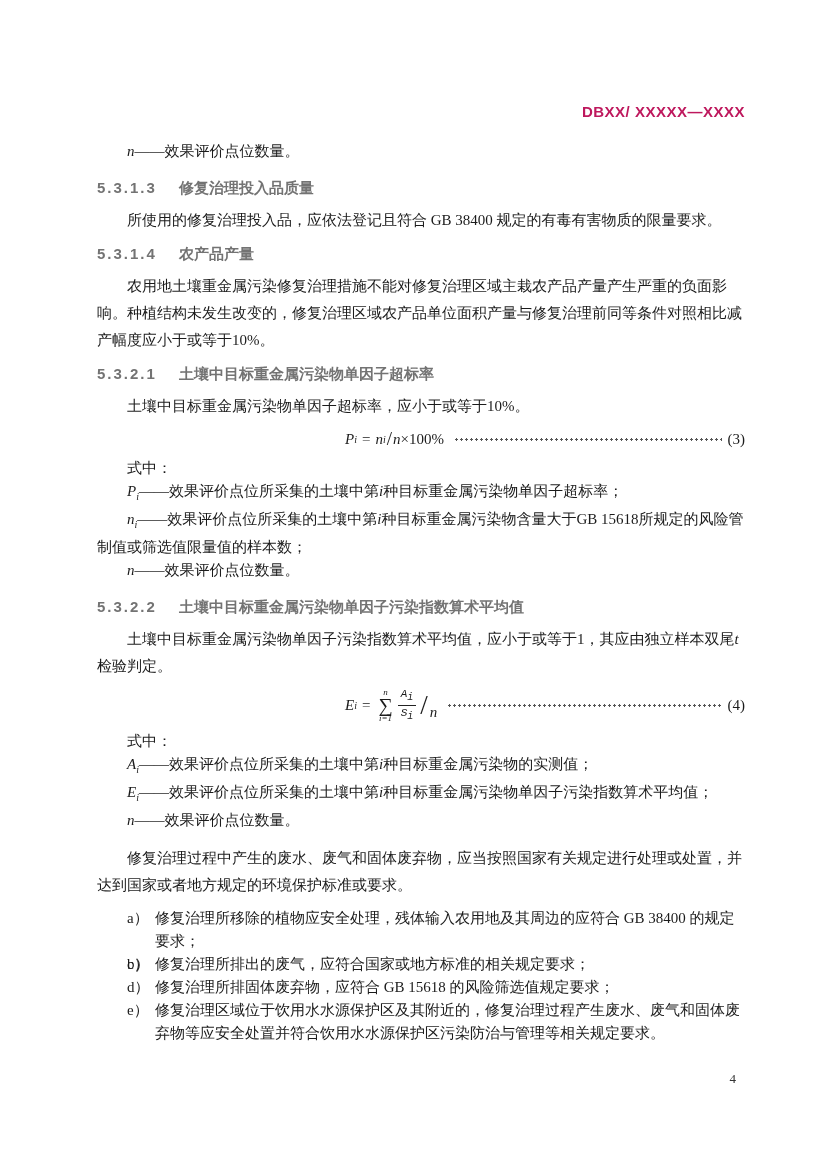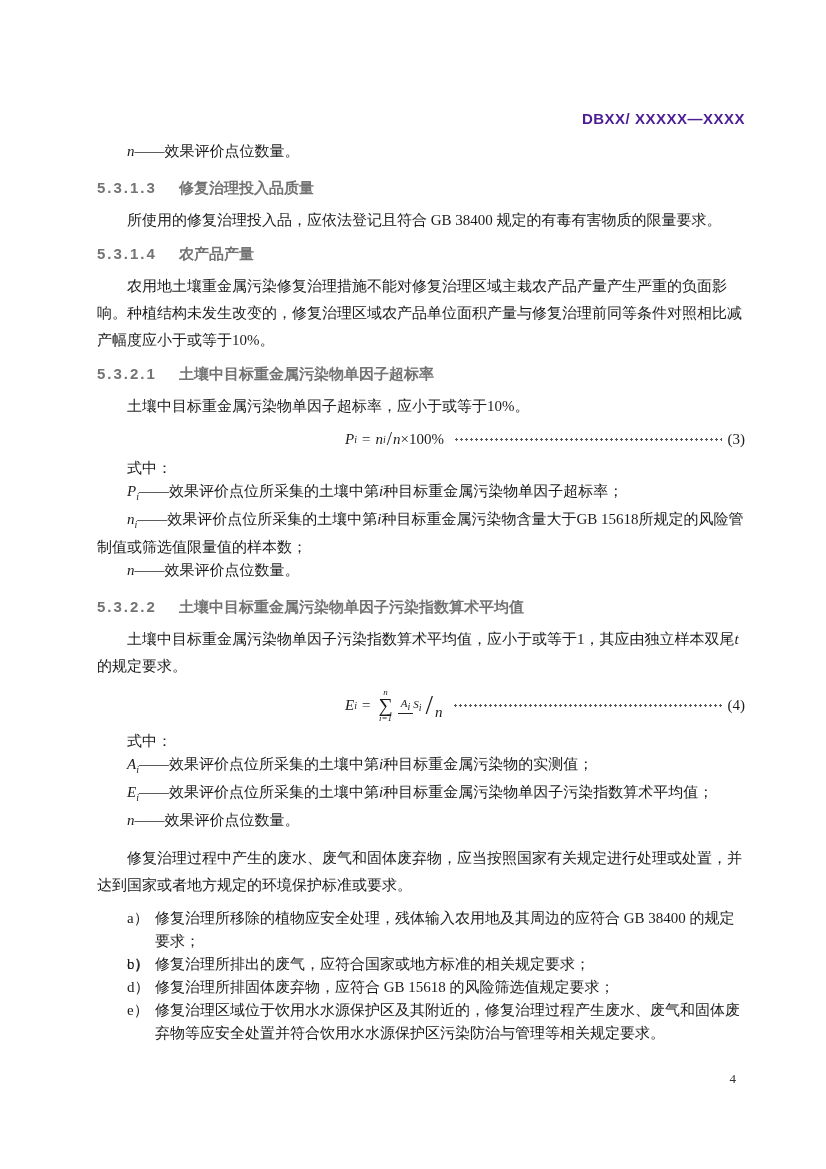--- a/index.html
+++ b/index.html
@@ -1,23 +1,23 @@
 <!DOCTYPE html>
 <html><head>
 <meta charset="utf-8">
 <style>
   html,body { margin:0; padding:0; background:#fff; }
   .page {
     position:relative; width:826px; height:1169px; background:#ffffff;
     font-family:"Liberation Serif","DejaVu Serif",serif; color:#1b1b1b; overflow:hidden;
   }
   .header {
-    position:absolute; top:110px; right:81px;
+    position:absolute; top:103px; right:81px;
     font-family:"Liberation Sans","DejaVu Sans",sans-serif;
-    font-weight:700; font-size:15px; letter-spacing:0.5px; color:#4c1d95;
+    font-weight:700; font-size:15px; letter-spacing:0.5px; color:#be185d;
   }
   .content { position:absolute; left:97px; top:0; width:648px; padding-top:140px; font-size:15px; }
   h3.h {
     font-family:"Liberation Sans","DejaVu Sans",sans-serif;
     font-size:15px; font-weight:700; color:#737373; margin:10px 0; line-height:19px;
   }
   h3.h .hnum { letter-spacing:2px; margin-right:22px; }
   .para { margin:8px 0; line-height:27px; text-indent:2em; }
   .def { margin:0; line-height:23px; text-indent:2em; }
   .shizhong { margin:6px 0 0 0; line-height:23px; text-indent:2em; }
@@ -32,21 +32,21 @@
   .leader {
     flex:1; height:3px; margin:0 6px 0 10px; align-self:center;
     background-image:radial-gradient(circle,#555 1px,transparent 1.4px);
     background-size:5px 3px; background-repeat:repeat-x; background-position:0 50%;
   }
   .eq-num { flex:0 0 auto; }
   .sum { display:inline-flex; flex-direction:column; align-items:center; line-height:1; margin:0 3px; }
   .sum-top { font-size:9px; font-style:italic; }
   .sum-sym { font-size:20px; line-height:0.85; }
   .sum-bot { font-size:9px; font-style:italic; }
-  .frac { display:inline-flex; flex-direction:row; align-items:center; line-height:1.15; font-size:11px; margin:0 2px; }
+  .frac { display:inline-flex; flex-direction:column; align-items:center; line-height:1.15; font-size:11px; margin:0 2px;font-family:Liberation Mono, monospace; }
   .frac-top { border-bottom:1px solid #222; padding:0 3px 1px 3px; }
   .frac-bot { padding-top:1px; }
   .bigslash { font-size:27px; margin:0 2px; font-weight:400; }
   .fden-low { align-self:flex-end; margin-bottom:2px; }
   .list { margin-top:4px; }
   .li { position:relative; margin:0; padding-left:58px; line-height:23px; }
   .li-label { position:absolute; left:30px; top:0; }
   .pageno { position:absolute; top:1071px; right:90px; font-size:13px; color:#333; }
 </style>
 </head>
@@ -87,21 +87,21 @@
       <span class="leader"></span>
       <span class="eq-num">(3)</span>
     </div>
 
     <p class="shizhong">式中：</p>
     <p class="def"><span class="fvar">P</span><sub class="fsub">i</sub><span>——</span><span>效果评价点位所采集的土壤中第</span><span class="it">i</span><span>种目标重金属污染物单因子超标率；</span></p>
     <p class="def"><span class="fvar">n</span><sub class="fsub">i</sub><span>——</span><span>效果评价点位所采集的土壤中第</span><span class="it">i</span><span>种目标重金属污染物含量大于GB 15618所规定的风险管制值或筛选值限量值的样本数；</span></p>
     <p class="def"><span class="fvar">n</span><sub class="fsub"></sub><span>——</span><span>效果评价点位数量。</span></p>
 
     <h3 class="h"><span class="hnum">5.3.2.2</span><span>土壤中目标重金属污染物单因子污染指数算术平均值</span></h3>
-    <p class="para"><span>土壤中目标重金属污染物单因子污染指数算术平均值，应小于或等于1，其应由独立样本双尾</span><span class="it">t</span><span>的规定要求。</span></p>
+    <p class="para"><span>土壤中目标重金属污染物单因子污染指数算术平均值，应小于或等于1，其应由独立样本双尾</span><span class="it">t</span><span>检验判定。</span></p>
 
     <div class="formula-row">
       <span class="f-spacer"></span>
       <span class="formula">
           <span class="fvar">E</span>
           <sub class="fsub">i</sub>
           <span class="fop">=</span>
           <span class="sum">
             <span class="sum-top">n</span>
             <span class="sum-sym">∑</span>

